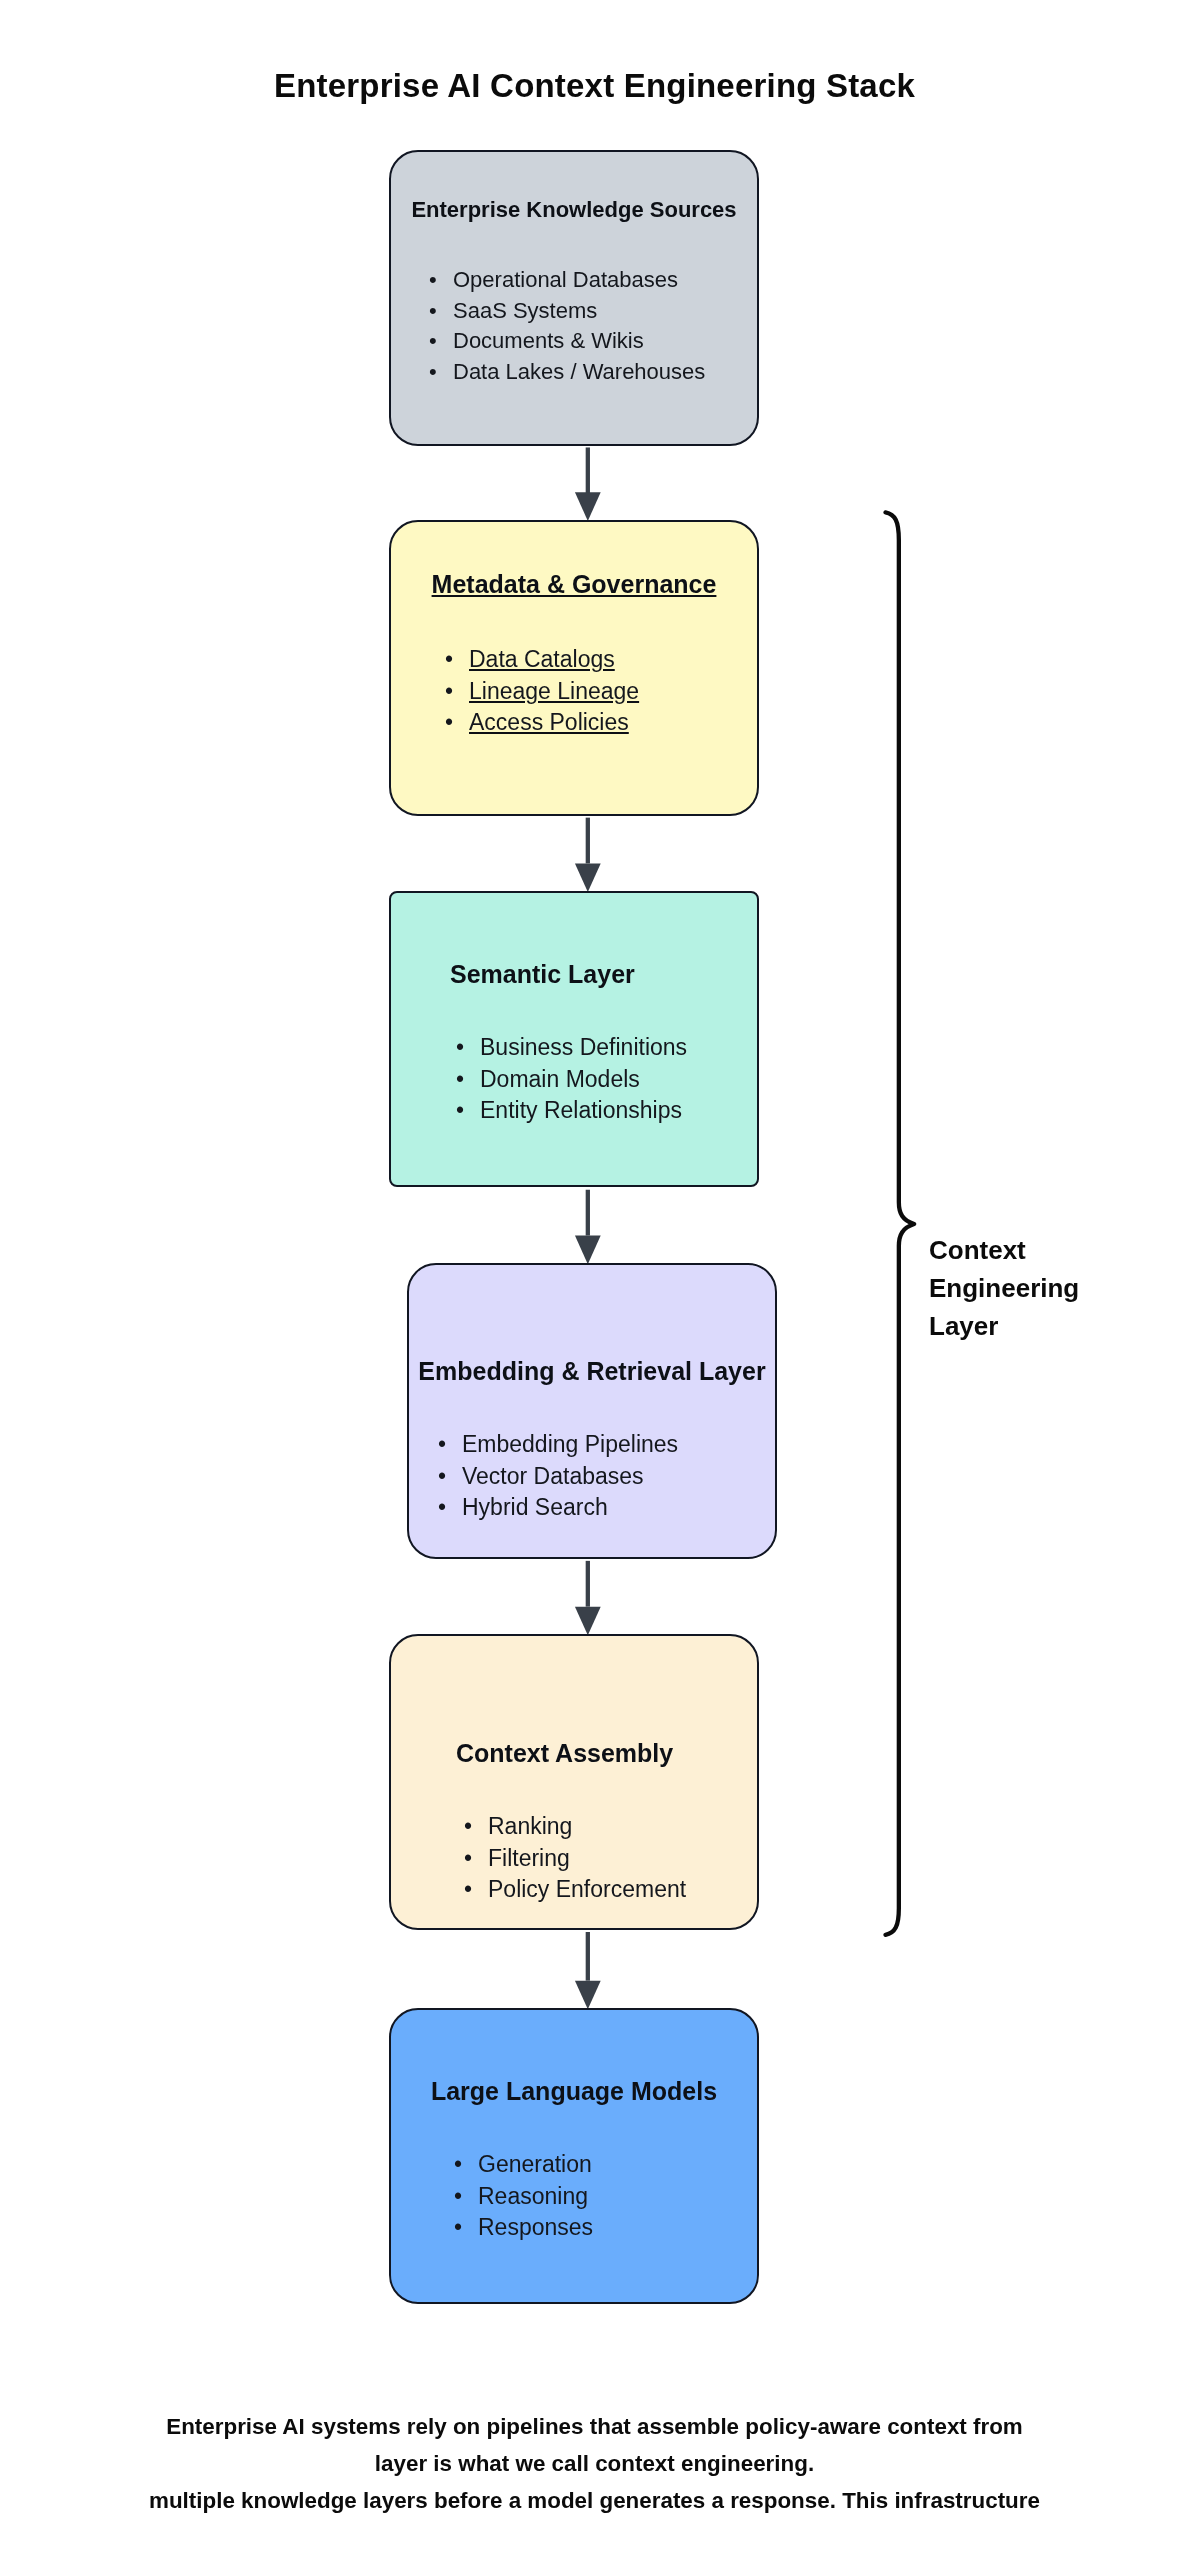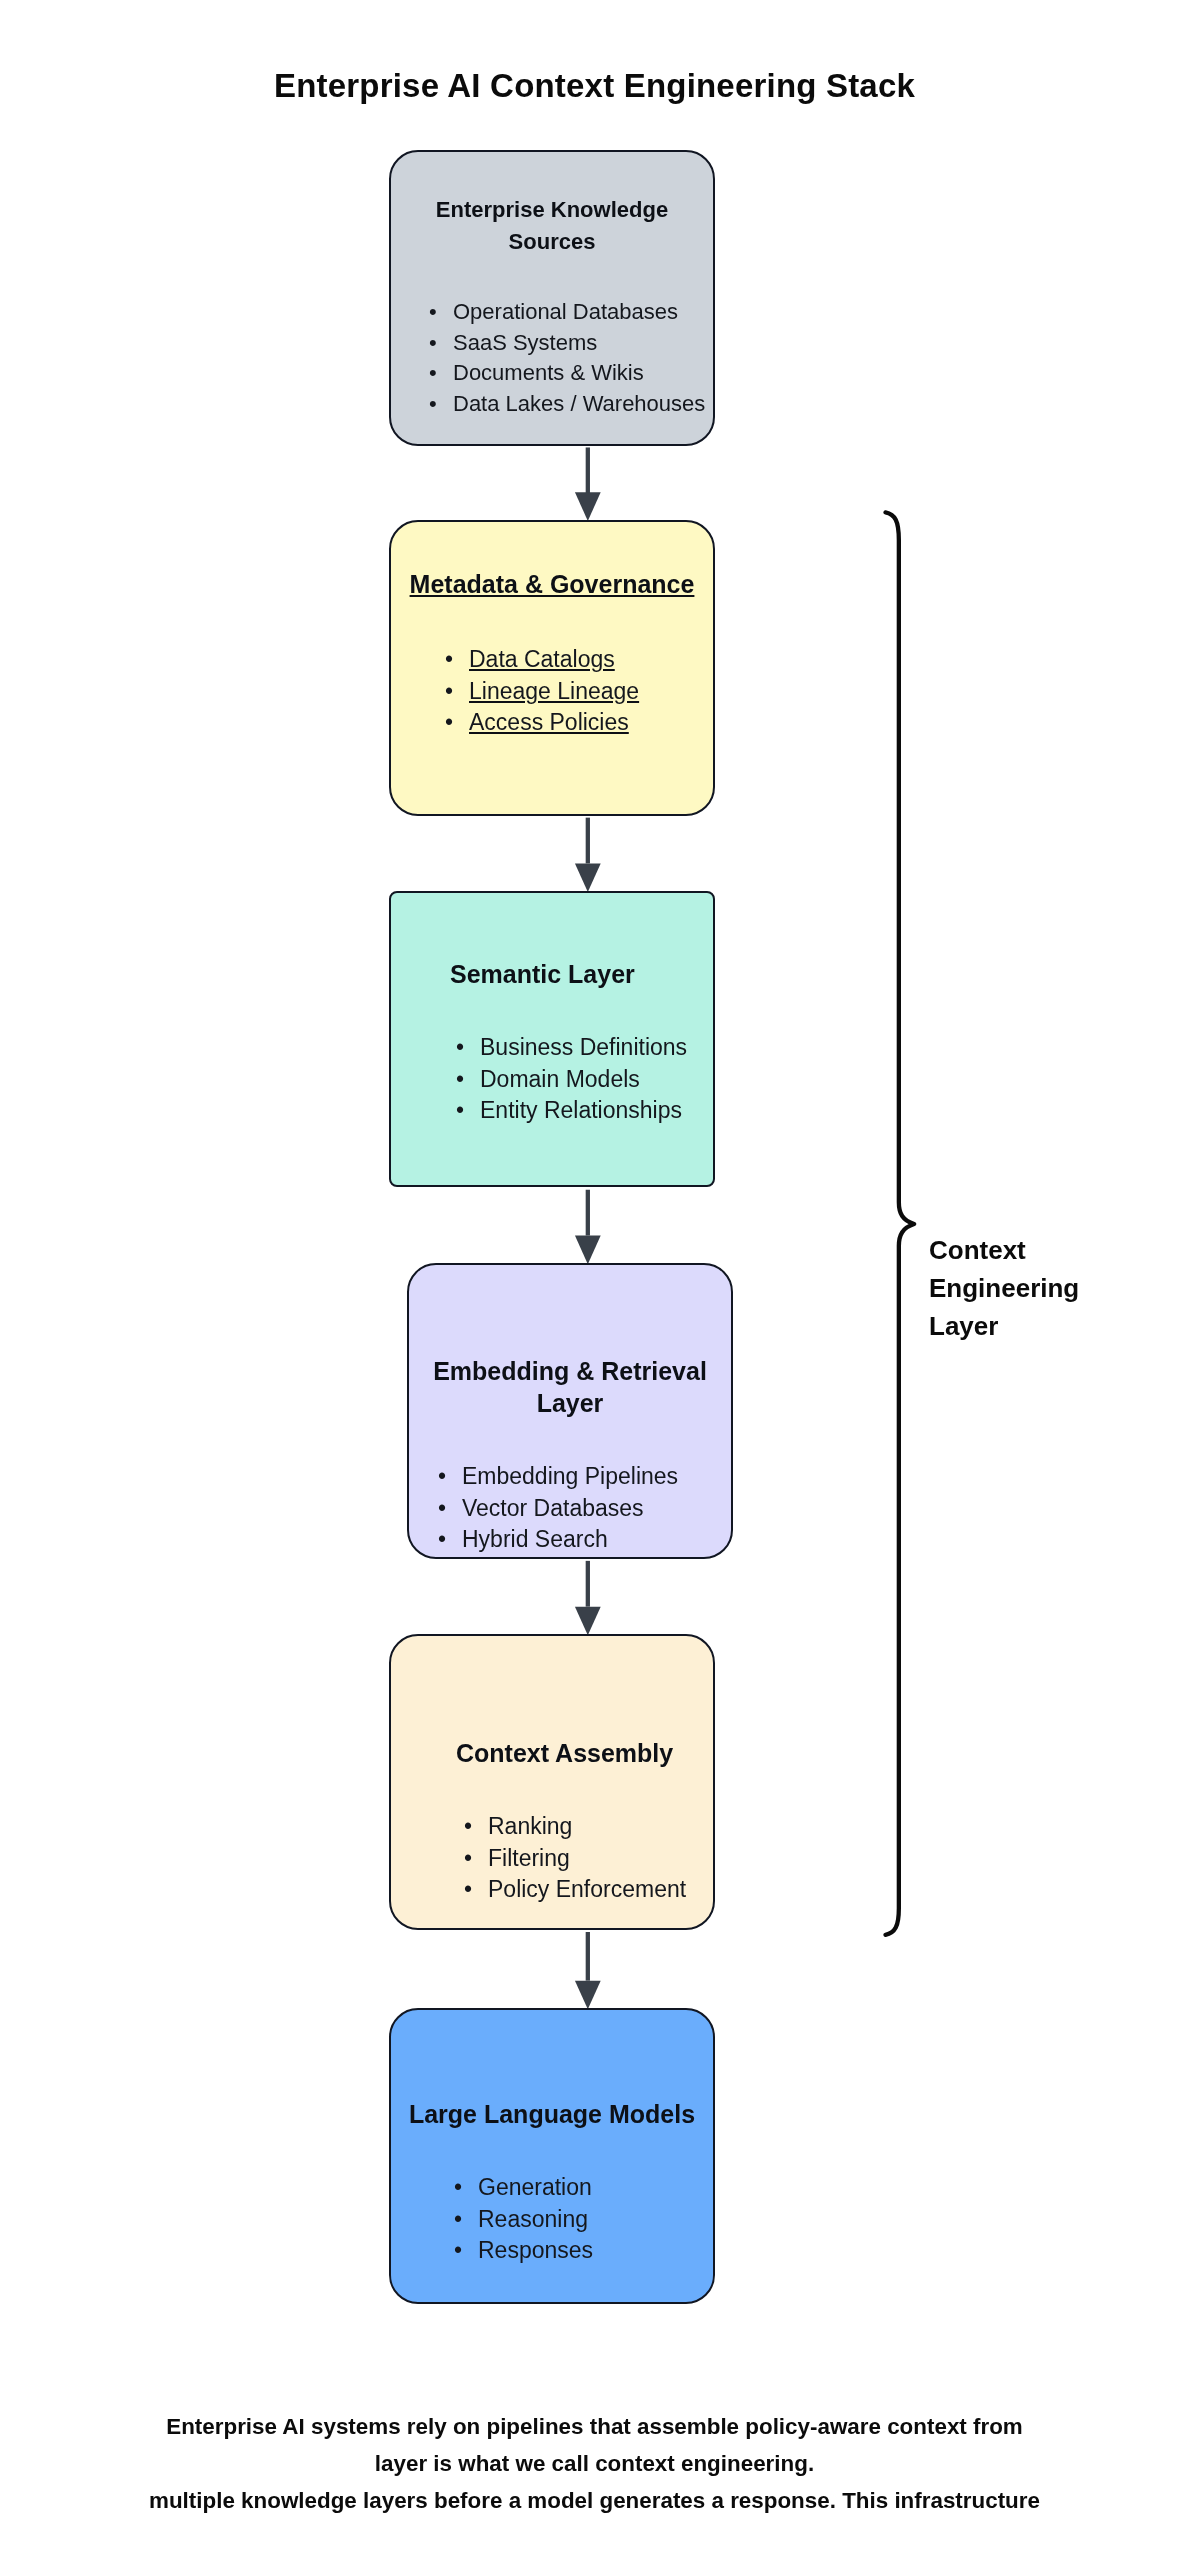--- a/index.html
+++ b/index.html
@@ -10,29 +10,29 @@
     font-family:"Liberation Sans","DejaVu Sans",sans-serif;
     color:#0d1016;
     overflow:hidden;
   }
   .diagram-title{
     position:absolute;top:67px;left:0;width:100%;
     text-align:center;font-size:33px;font-weight:700;color:#0b0b0b;
     letter-spacing:0.2px;margin:0;
   }
   .layer{
-    position:absolute;left:389px;width:326px;height:296px;
+    position:absolute;left:389px;width:370px;height:296px;
     border:2.9px solid #111622;border-radius:29px;box-sizing:border-box;
   }
   .l1{top:150px;padding-top:42px;}
   .l2{top:520px;padding-top:46px;}
   .l3{top:891px;padding-top:65px;border-radius:8px;}
   .l4{top:1263px;padding-top:90px;margin-left:18px;}
   .l5{top:1634px;padding-top:101px;}
-  .l6{top:2008px;padding-top:88px;}
+  .l6{top:2008px;padding-top:65px;}
   .layer h2{
     margin:0;font-weight:700;font-size:25px;line-height:32px;
     text-align:center;color:#0d1016;
   }
   .l1 h2{font-size:22px;}
   .l3 h2{text-align:left;padding-left:59px;}
   .l5 h2{text-align:left;padding-left:65px;}
   .layer ul{
     list-style:none;margin:42px 0 0;font-size:23px;line-height:31.5px;
     color:#14171d;font-weight:400;

